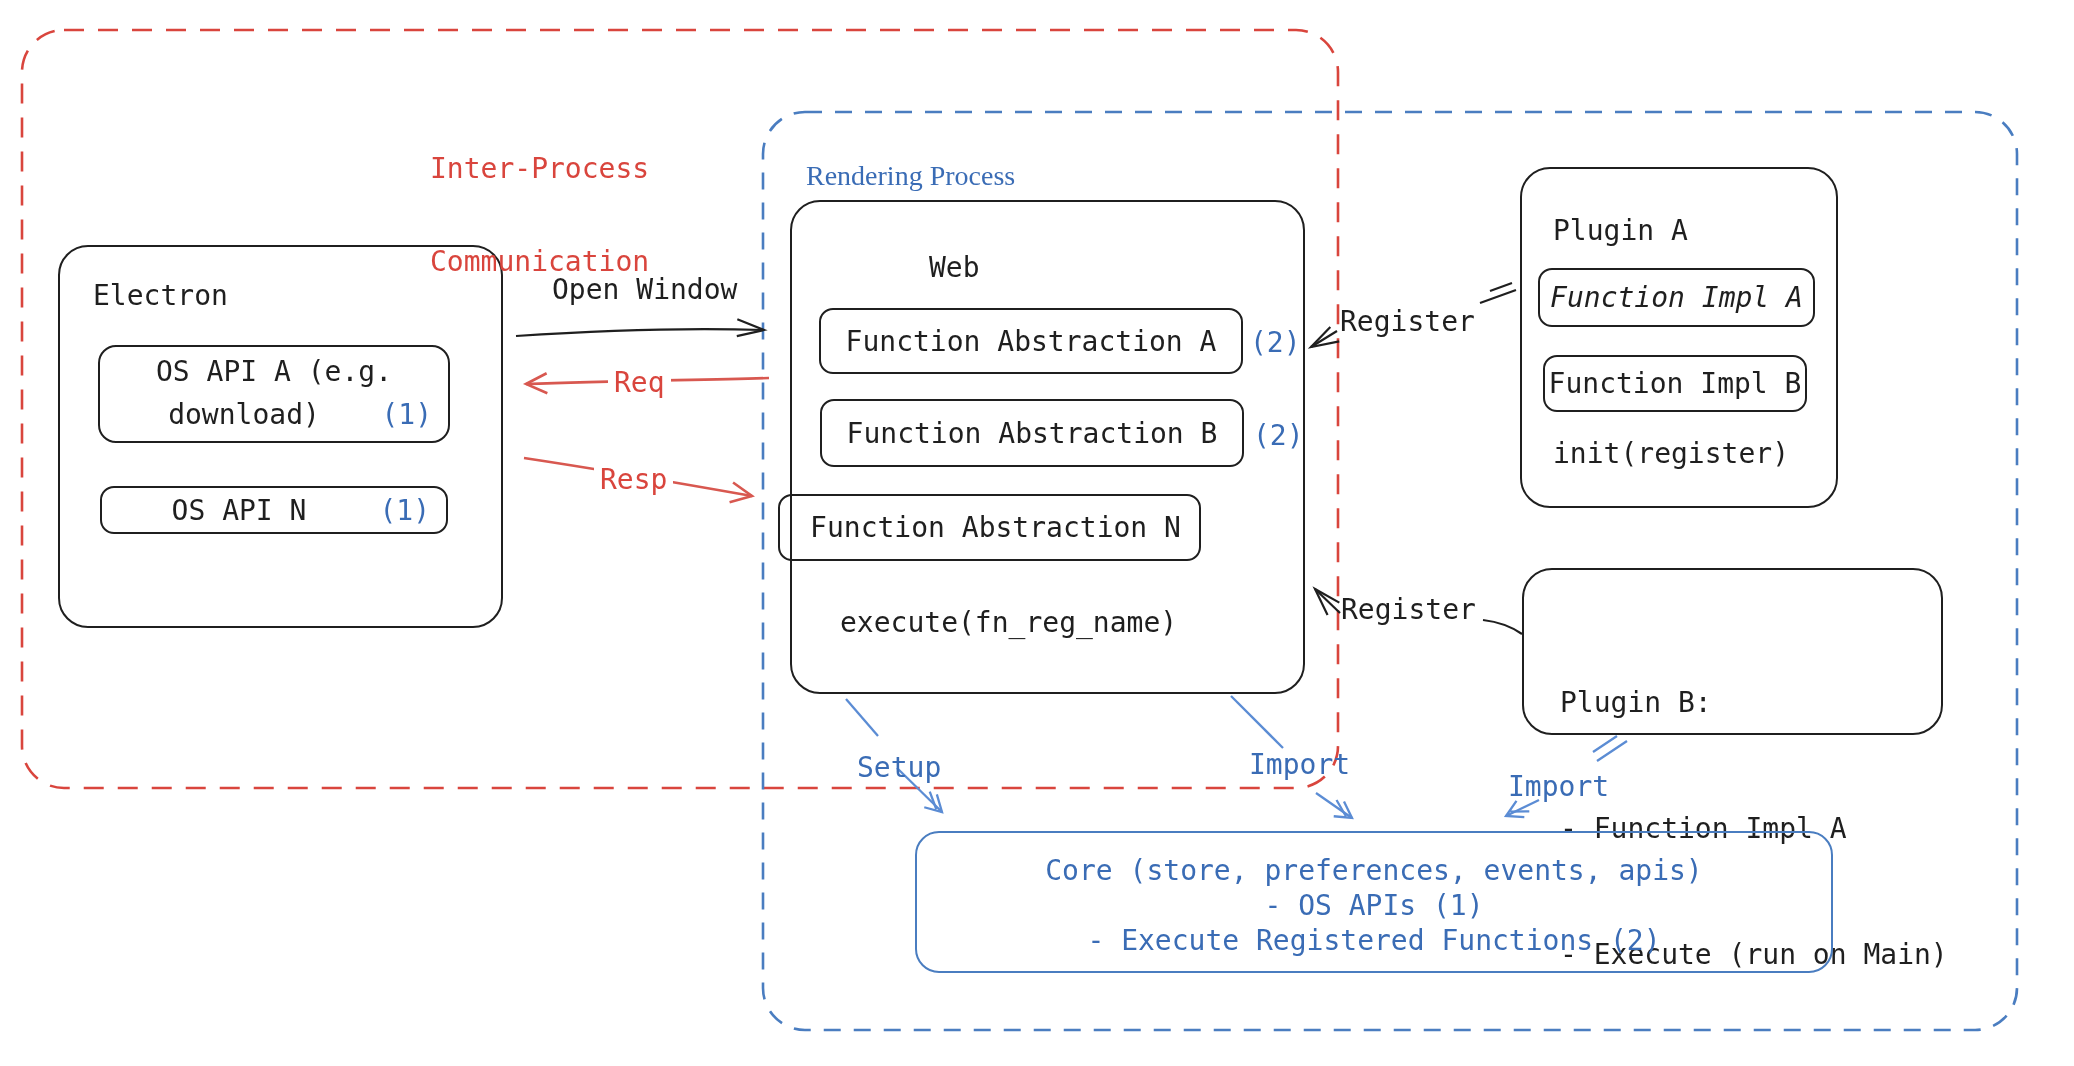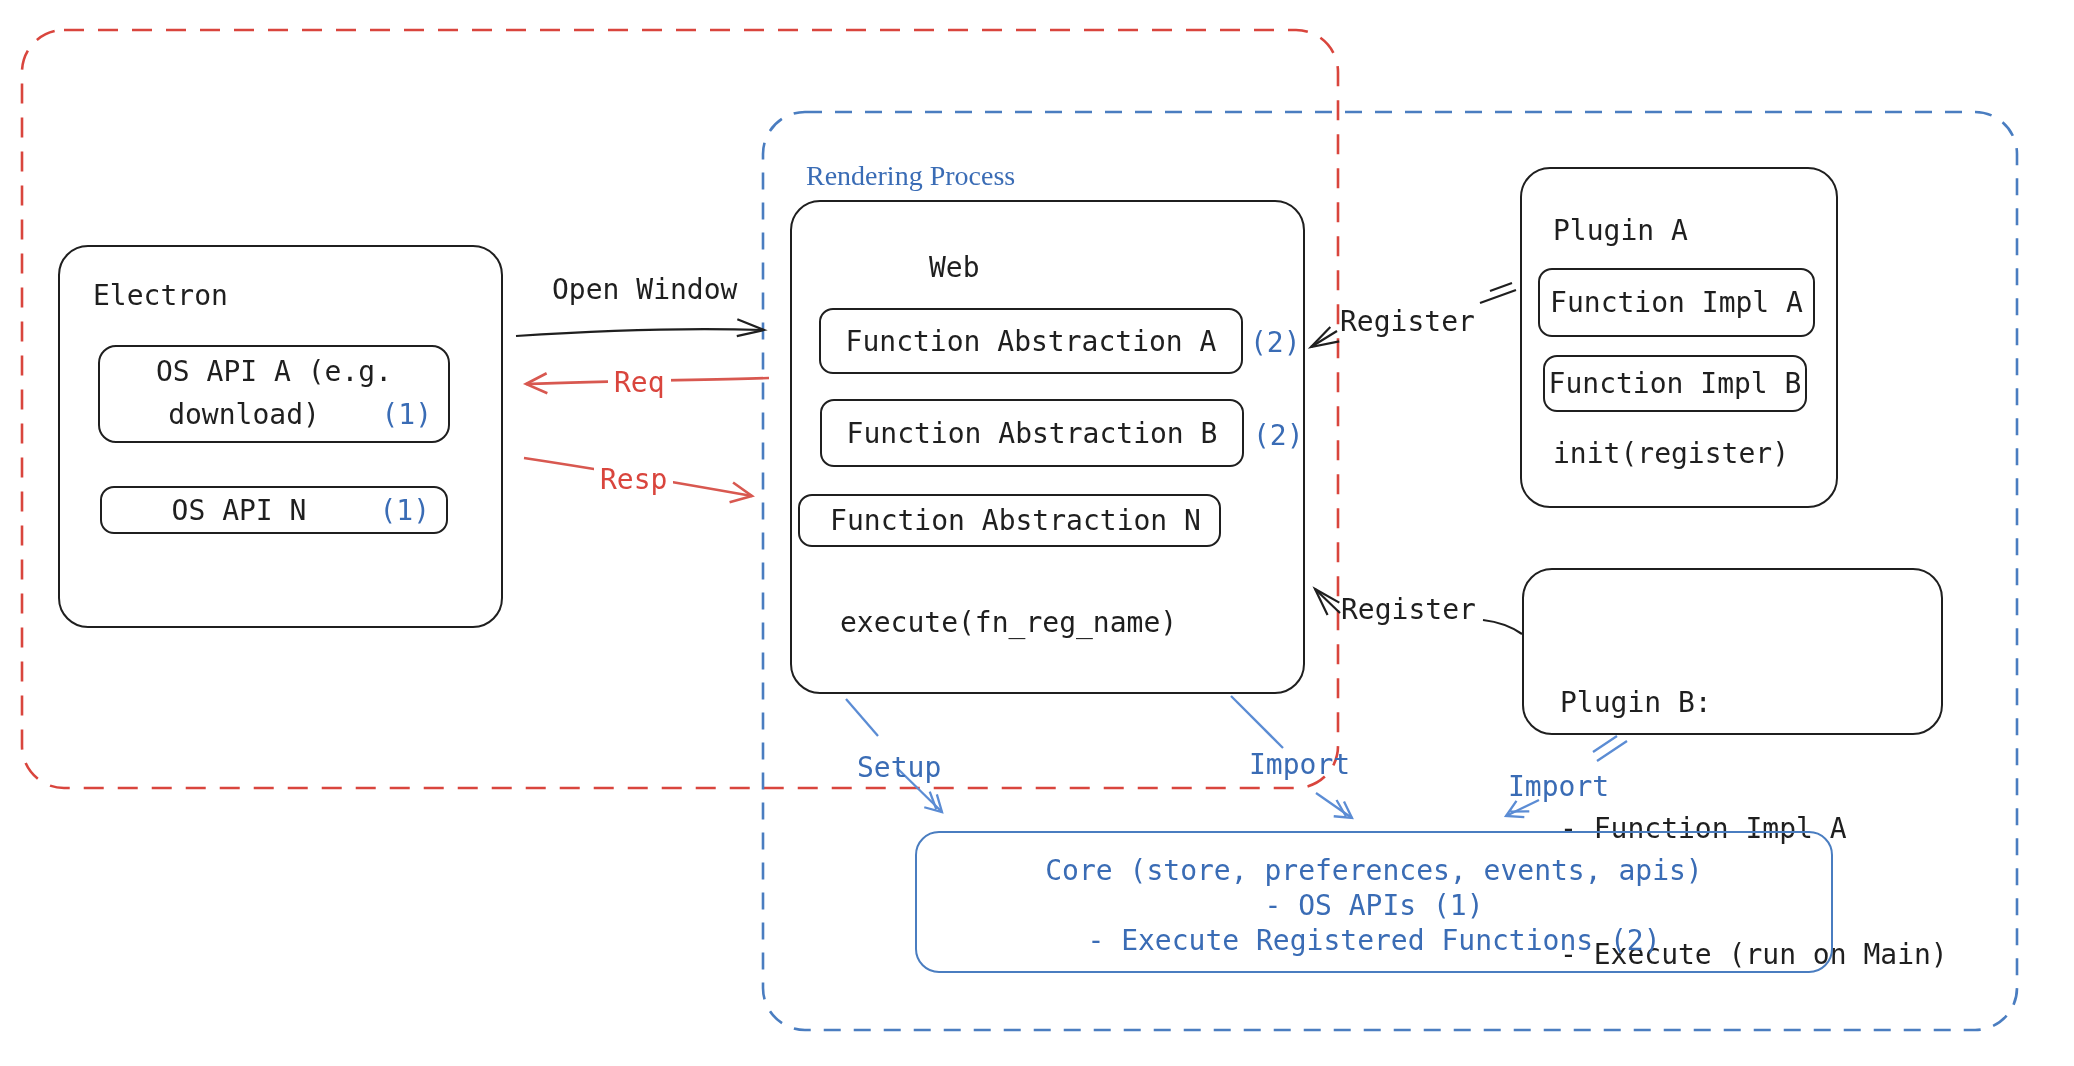--- a/index.html
+++ b/index.html
@@ -104,30 +104,30 @@
   <div class="box r-sm center" style="left:819px;top:308px;width:424px;height:66px;">
     <span class="boxtxt">Function Abstraction A</span>
   </div>
   <div class="txt blue" style="left:1250px;top:326px;">(2)</div>
 
   <div class="box r-sm center" style="left:820px;top:399px;width:424px;height:68px;">
     <span class="boxtxt">Function Abstraction B</span>
   </div>
   <div class="txt blue" style="left:1253px;top:419px;">(2)</div>
 
-  <div class="box r-sm center" style="left:798px;top:494px;width:423px;height:53px;padding-left:12px;">
+  <div class="box r-sm center" style="left:778px;top:494px;width:423px;height:67px;padding-left:12px;">
     <span class="boxtxt">Function Abstraction N</span>
   </div>
 
   <div class="txt" style="left:840px;top:606px;">execute(fn_reg_name)</div>
 
   <div class="box r-lg" style="left:1520px;top:167px;width:318px;height:341px;"></div>
   <div class="txt" style="left:1553px;top:214px;">Plugin A</div>
 
-  <div class="box r-sm center" style="left:1538px;top:268px;width:277px;height:69px;">
+  <div class="box r-sm center" style="left:1538px;top:268px;width:277px;height:59px;font-style:italic;">
     <span class="boxtxt">Function Impl A</span>
   </div>
   <div class="box r-sm center" style="left:1543px;top:355px;width:264px;height:57px;">
     <span class="boxtxt">Function Impl B</span>
   </div>
   <div class="txt" style="left:1553px;top:437px;">init(register)</div>
 
   <div class="box r-lg" style="left:1522px;top:568px;width:421px;height:167px;"></div>
   <div class="txt pb-lines" style="left:1560px;top:598px;">
     <div>Plugin B:</div>
@@ -136,20 +136,24 @@
   </div>
 
   <div class="box blue r-lg" style="left:915px;top:831px;width:918px;height:142px;border-radius:24px;">
     <div class="core-lines" style="position:absolute;left:0;right:0;top:20px;font-size:28px;">
       <div>Core (store, preferences, events, apis)</div>
       <div>- OS APIs (1)</div>
       <div>- Execute Registered Functions (2)</div>
     </div>
   </div>
 
+  <div class="txt red" style="left:430px;top:91px;line-height:31px;">
+    <div>Inter-Process</div>
+    <div>Communication</div>
+  </div>
   <div class="txt blue" style="left:806px;top:159px;font-family:Liberation Serif, serif;">Rendering Process</div>
 
   <div class="txt" style="left:552px;top:273px;">Open Window</div>
   <div class="txt red bg" style="left:608px;top:366px;">Req</div>
   <div class="txt red bg" style="left:594px;top:463px;">Resp</div>
   <div class="txt" style="left:1340px;top:305px;">Register</div>
   <div class="txt" style="left:1341px;top:593px;">Register</div>
   <div class="txt blue" style="left:857px;top:742px;margin-top:9px;">Setup</div>
   <div class="txt blue" style="left:1249px;top:748px;">Import</div>
   <div class="txt blue" style="left:1508px;top:770px;">Import</div>

